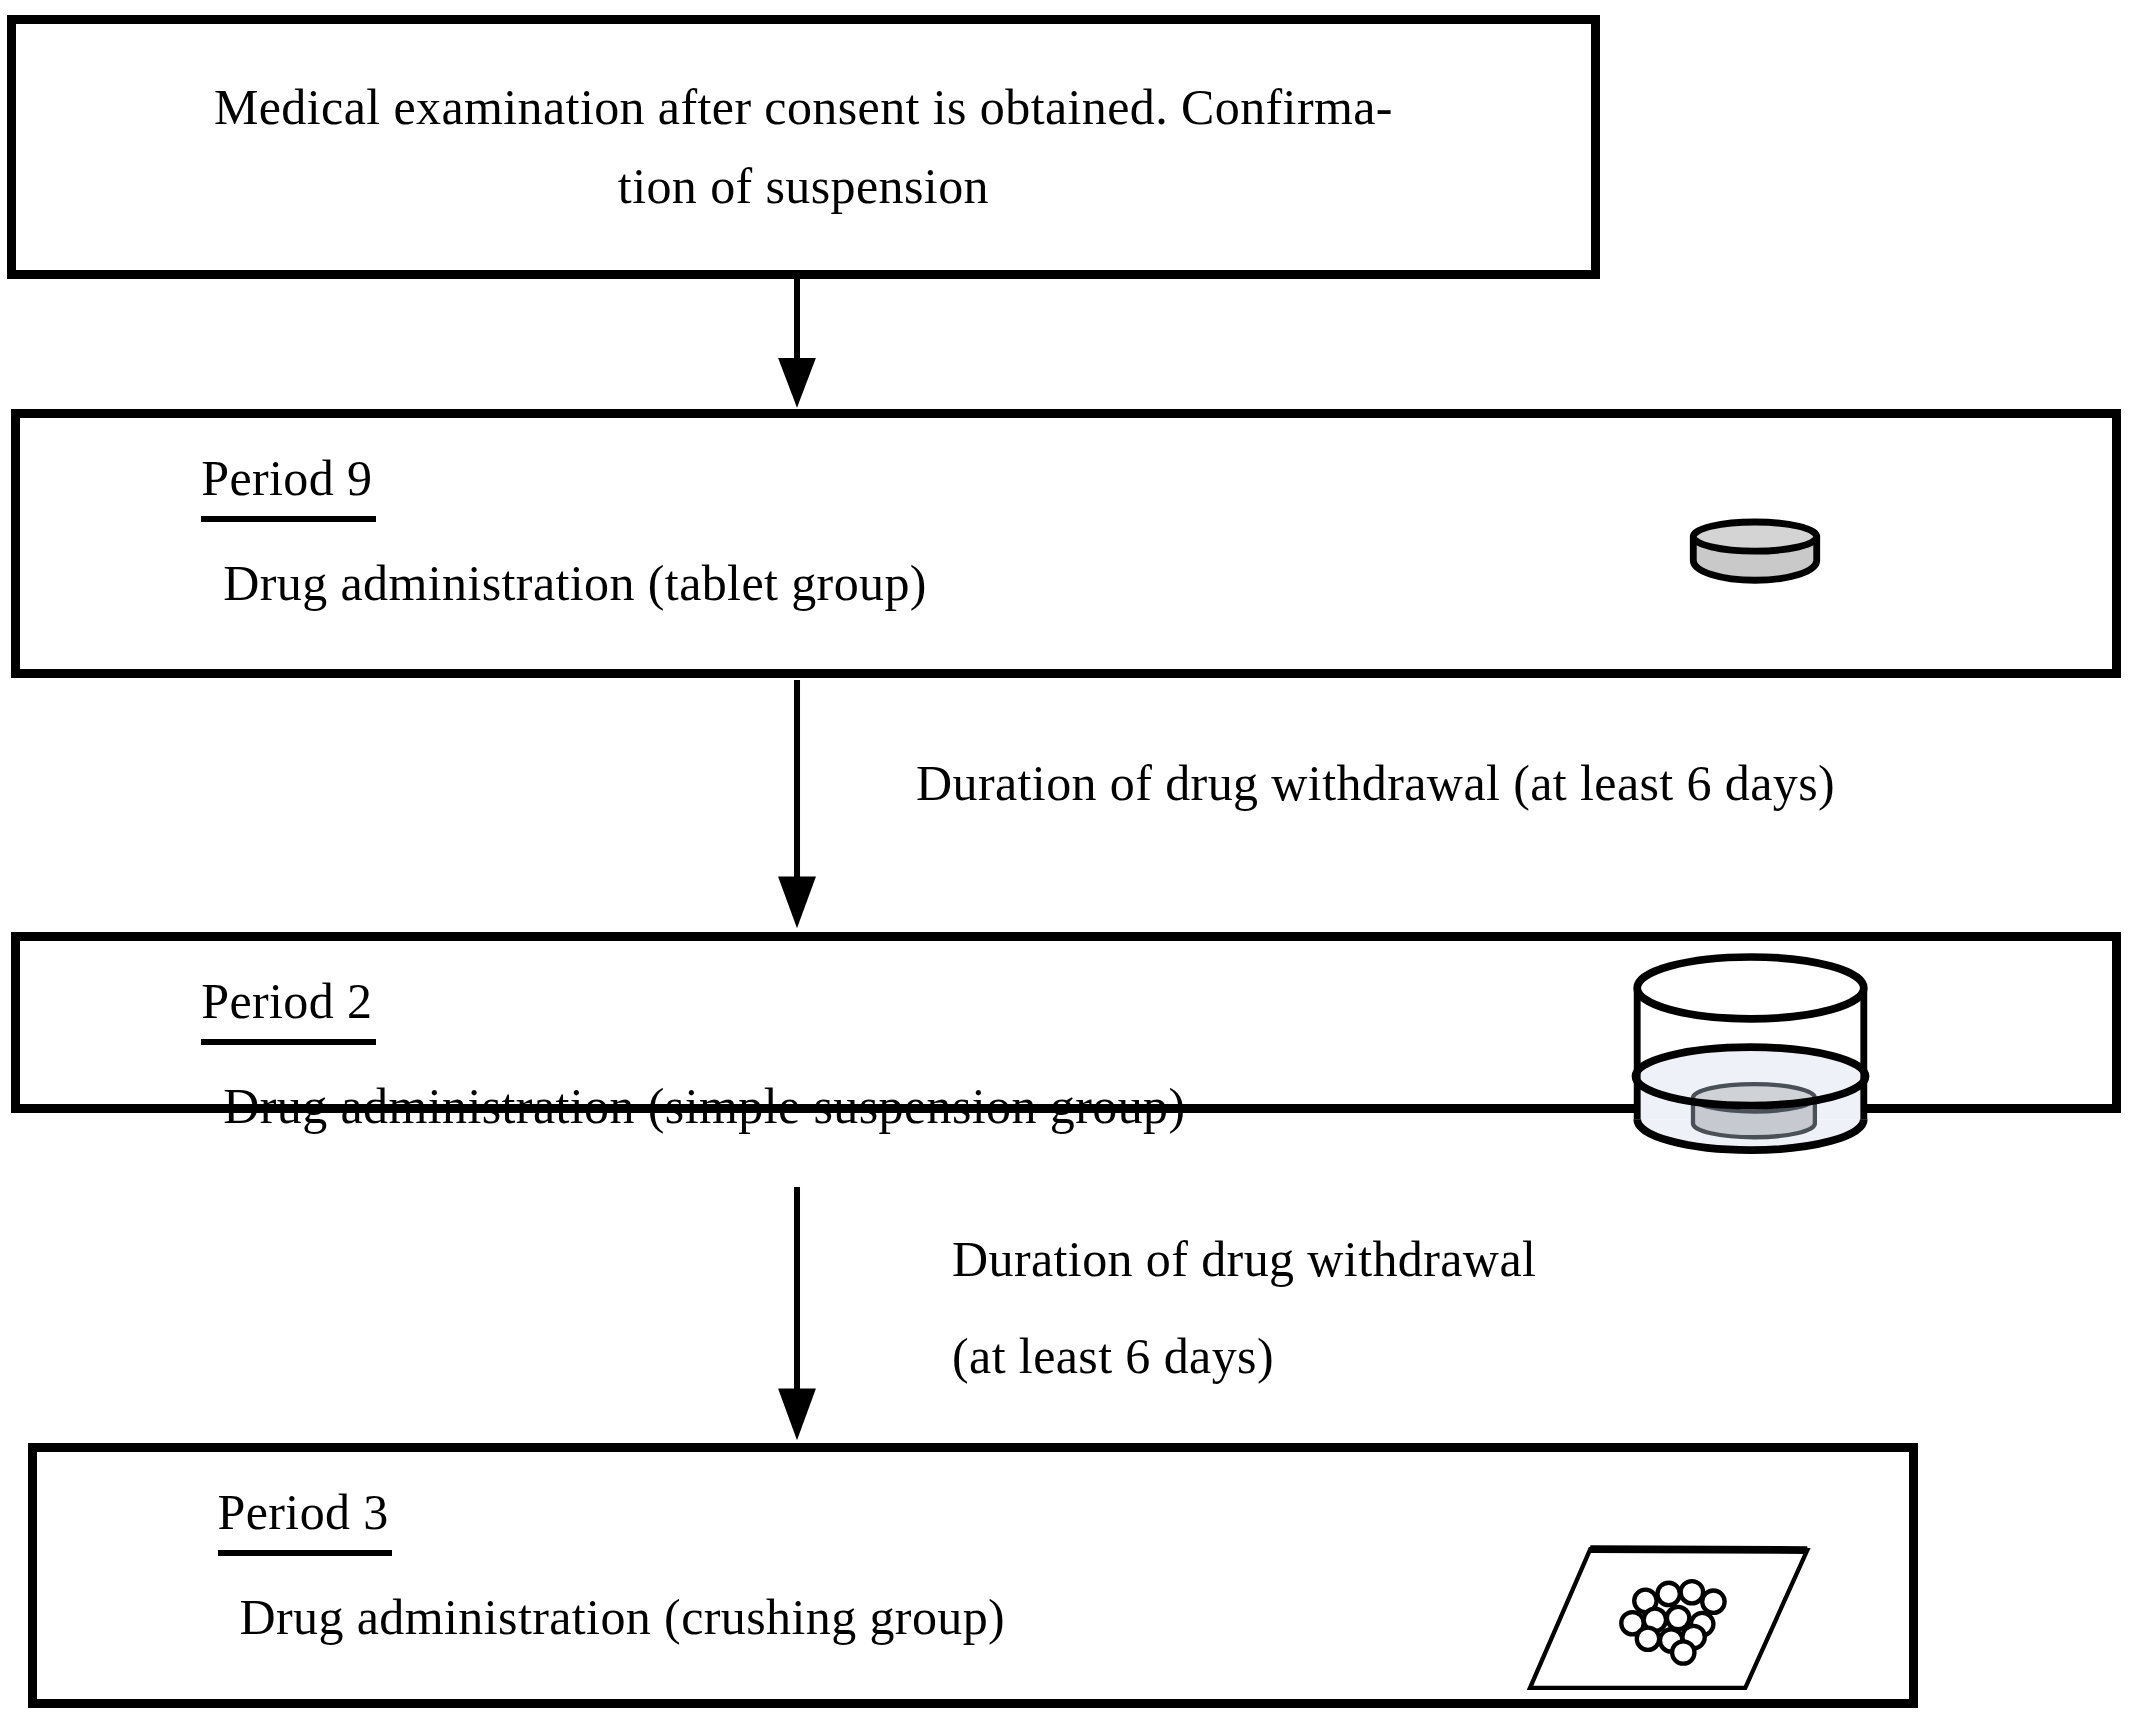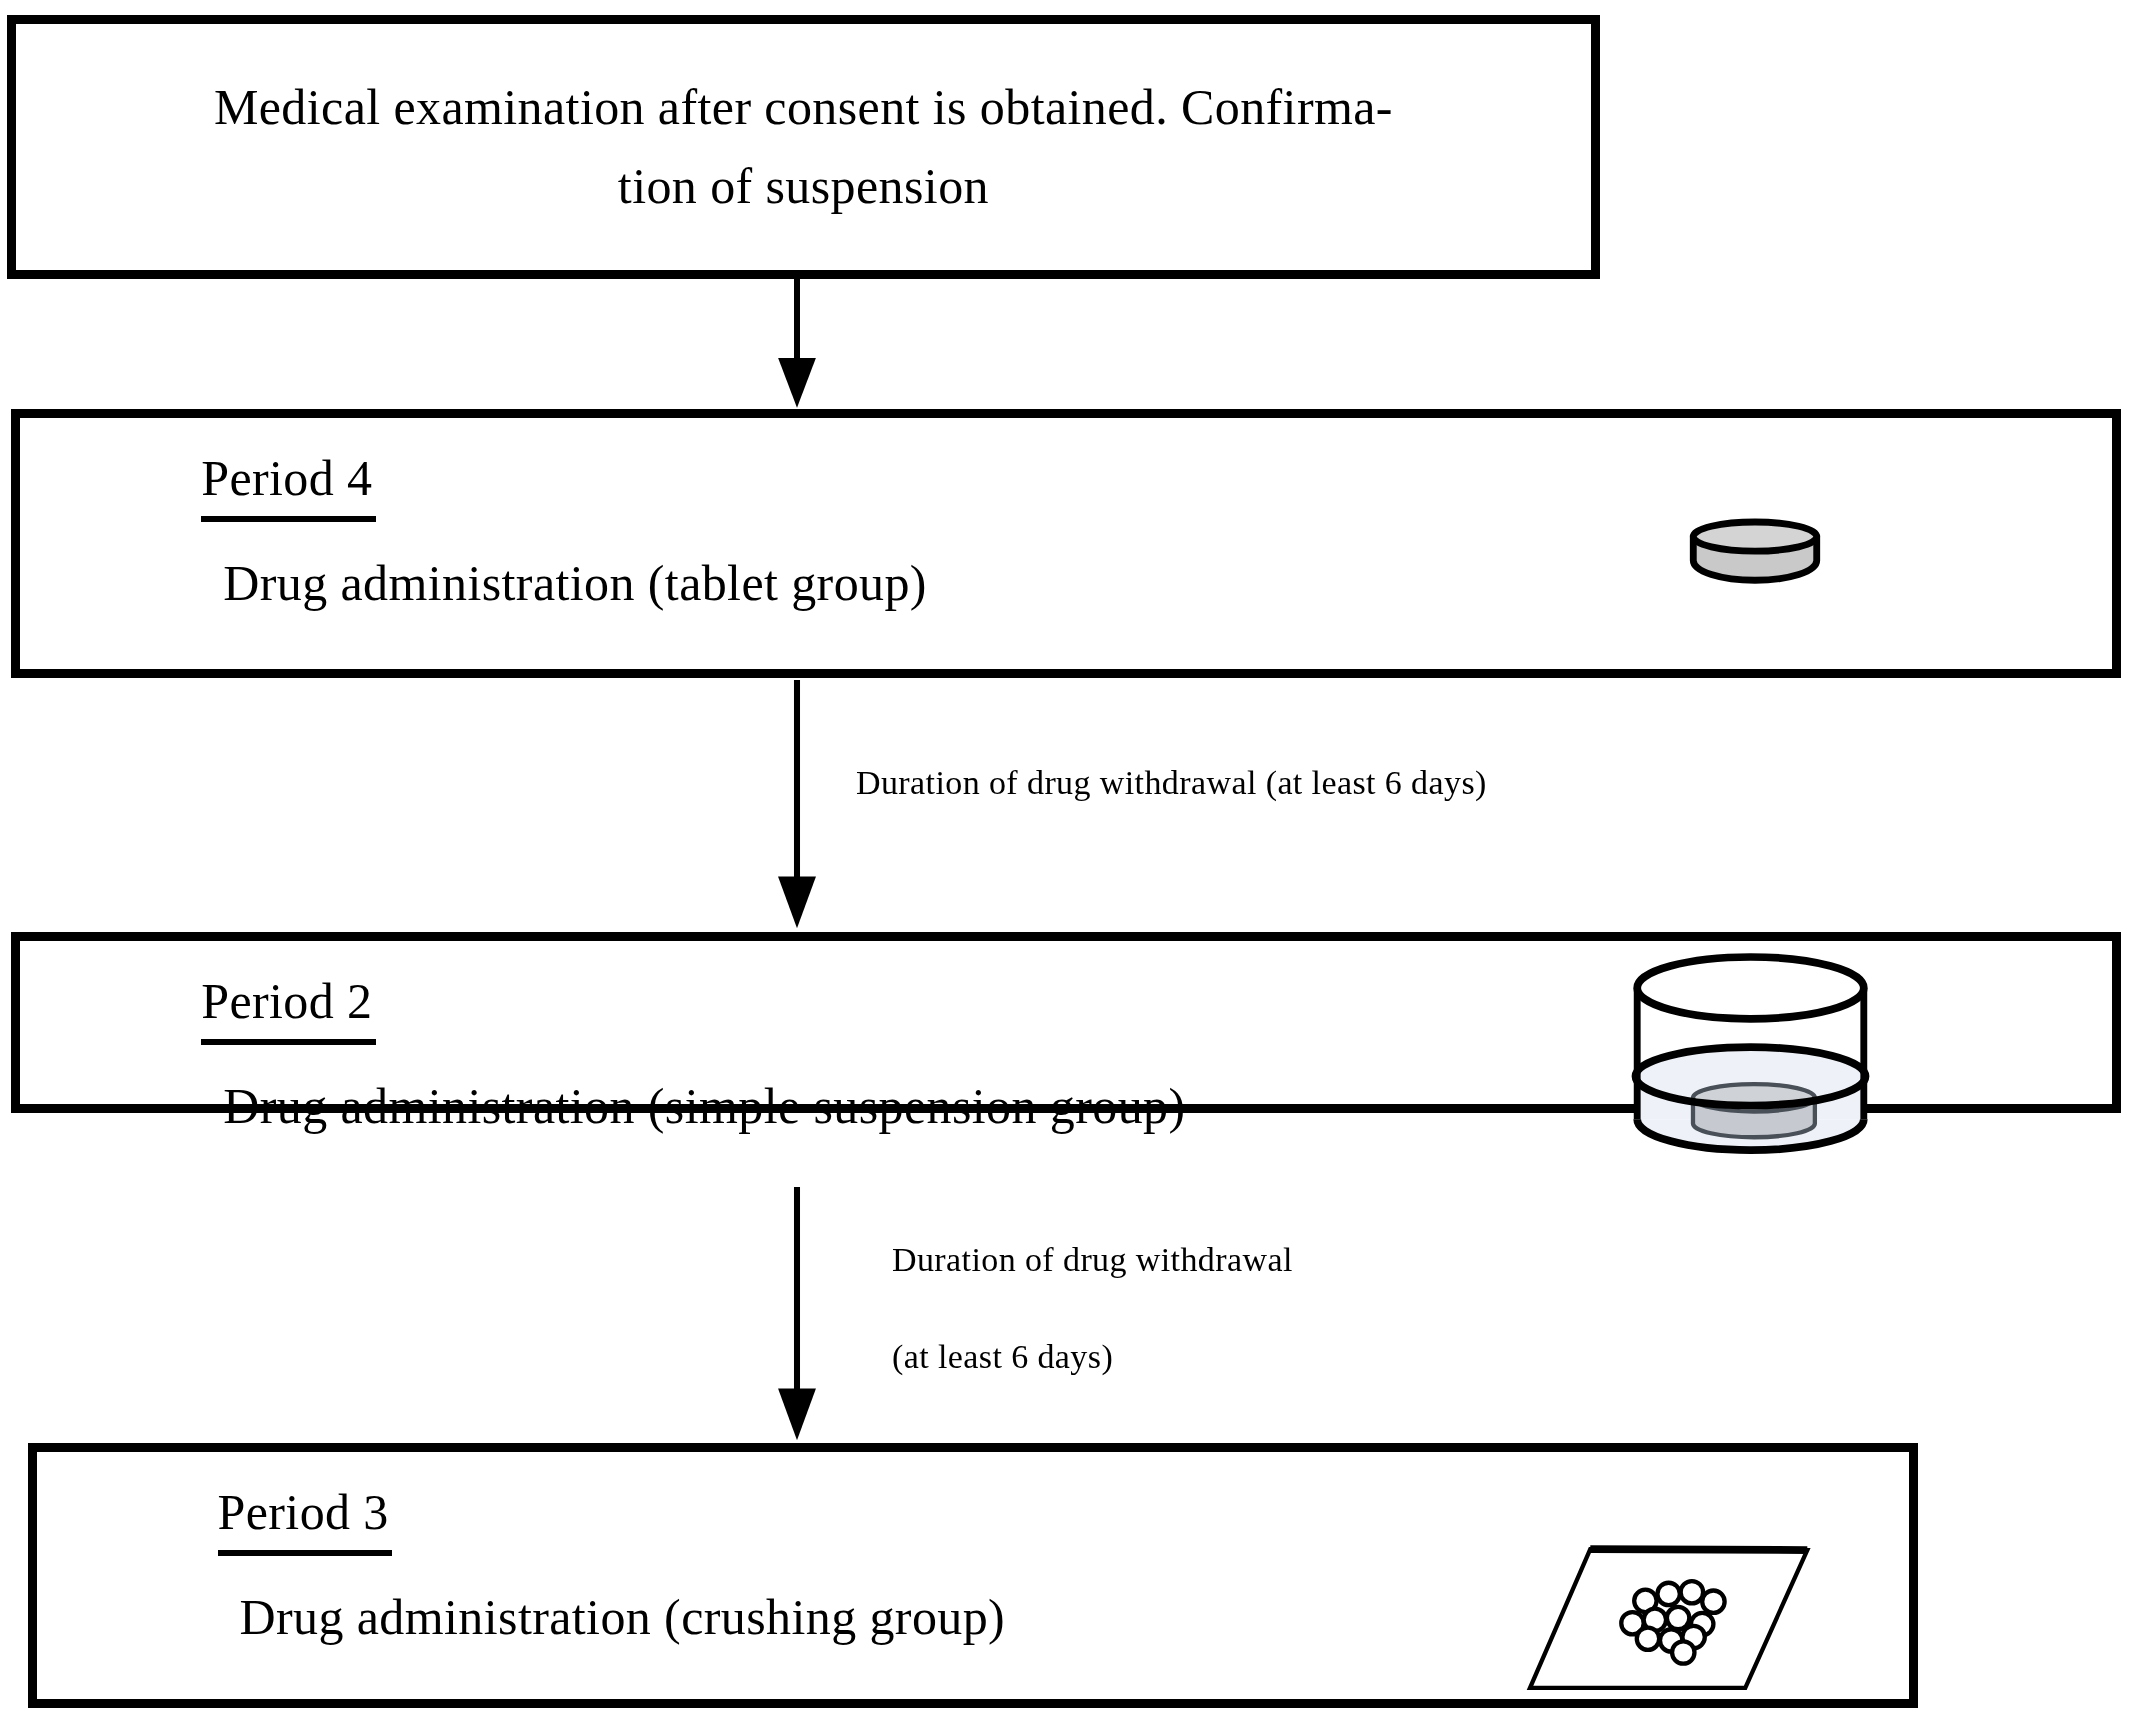--- a/index.html
+++ b/index.html
@@ -61,22 +61,22 @@
   }
   .arrow {
     position: absolute;
     overflow: visible;
   }
   .arrow-1 { left: 772px; top: 274px;  width: 50px; height: 139px; }
   .arrow-2 { left: 772px; top: 680px;  width: 50px; height: 250px; }
   .arrow-3 { left: 772px; top: 1187px; width: 50px; height: 255px; }
   .arrow-label {
     position: absolute;
-    left: 856px;
-    font-size: 34px;
+    left: 916px;
+    font-size: 50px;
     letter-spacing: 0.4px;
     white-space: nowrap;
   }
   .label-1 { top: 753px;  line-height: 60px; }
   .label-2 { top: 1211px; line-height: 97px; margin-left: 36px; }
   .icon {
     position: absolute;
     overflow: visible;
   }
   .tablet-svg { left: 1666px; top: 98px; width: 138px; height: 72px; }
@@ -92,21 +92,21 @@
     <div>Medical examination after consent is obtained. Confirma-</div>
     <div>tion of suspension</div>
   </div>
 
   <svg class="arrow arrow-1" viewBox="0 0 58 162">
     <line x1="29" y1="0" x2="29" y2="104" stroke="#000000" stroke-width="7"></line>
     <polygon points="7,98 51,98 29,156" fill="#000000"></polygon>
   </svg>
 
   <div class="box period-box box-p1">
-    <span class="period-title">Period 4</span>
+    <span class="period-title">Period 9</span>
     <span class="period-desc">Drug administration (tablet group)</span>
     <svg class="icon tablet-svg" viewBox="0 0 160 84">
       <path d="M 8 24 L 8 52 A 72 23 0 0 0 152 52 L 152 24" fill="#c9c9c9" stroke="#000000" stroke-width="8"></path>
       <ellipse cx="80" cy="24" rx="72" ry="17" fill="#d4d4d4" stroke="#000000" stroke-width="8"></ellipse>
     </svg>
   </div>
 
   <svg class="arrow arrow-2" viewBox="0 0 58 290">
     <line x1="29" y1="0" x2="29" y2="234" stroke="#000000" stroke-width="7"></line>
     <polygon points="7,228 51,228 29,288" fill="#000000"></polygon>

